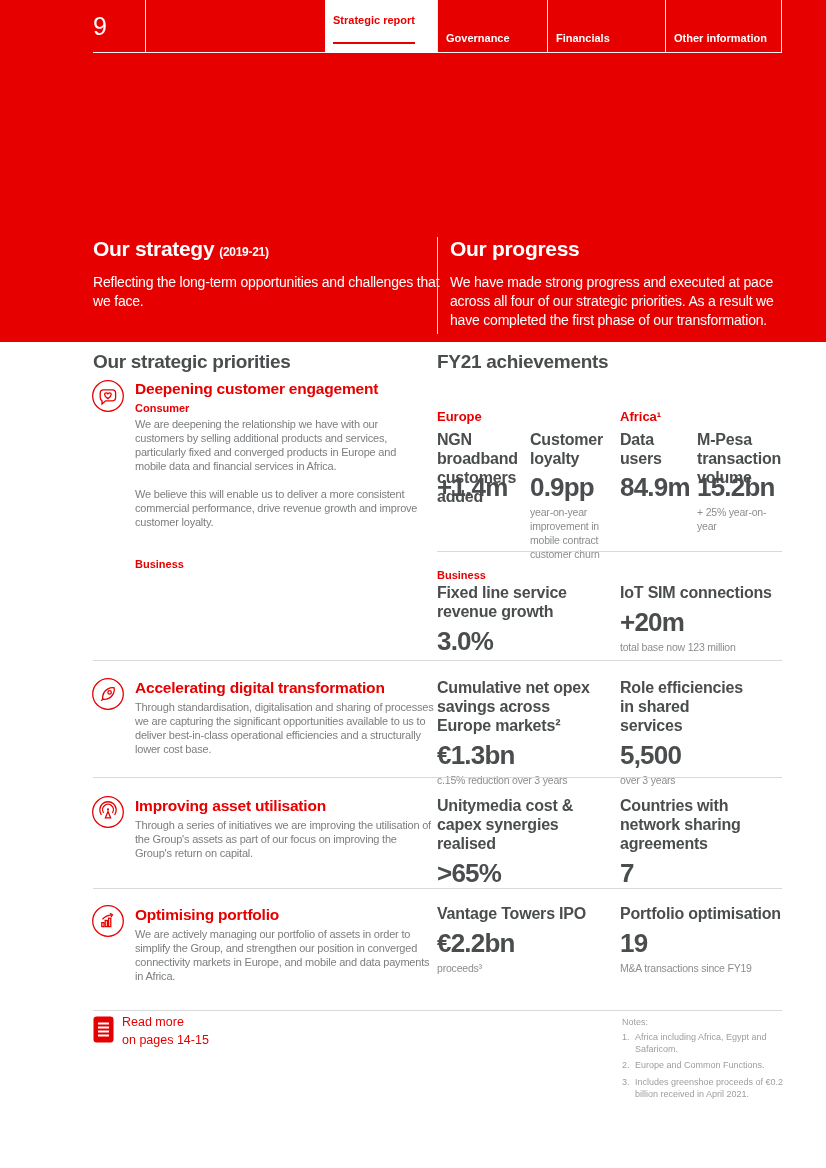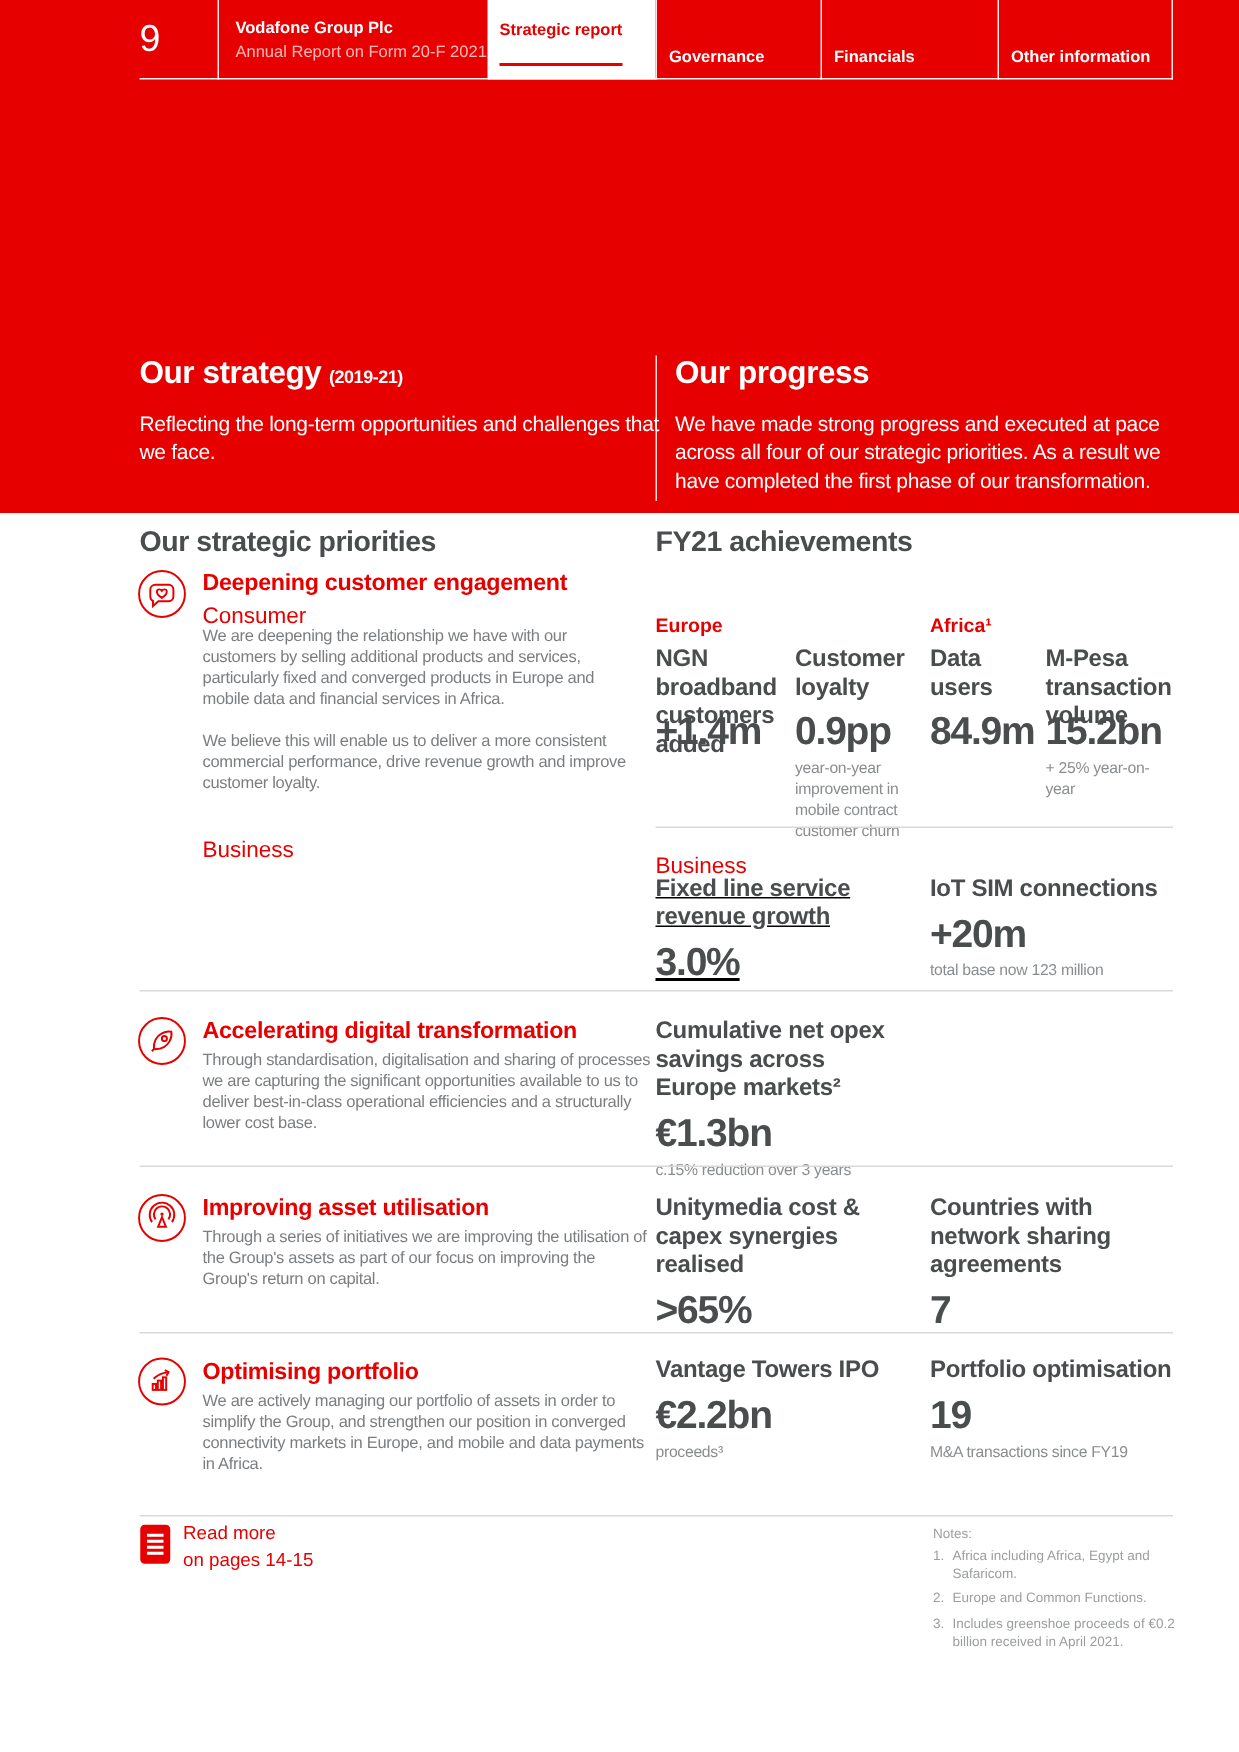--- a/index.html
+++ b/index.html
@@ -24,21 +24,21 @@
   .brand-sub{color:rgba(255,255,255,.72);margin-top:2px;}
   .tab{top:0;height:53px;display:flex;align-items:flex-end;padding:0 0 9px 8px;
        font-size:11px;font-weight:bold;color:#fff;border-left:1px solid rgba(255,255,255,.9);cursor:pointer;}
   .tab-active{background:#fff;color:var(--brand-red);border-left:none;}
   .tab-active .tab-label{border-bottom:2px solid var(--brand-red);padding-bottom:16px;}
   .banner-title{color:#fff;font-size:21px;font-weight:bold;letter-spacing:-0.3px;}
   .banner-period{font-size:12px;font-weight:bold;margin-left:5px;}
   .banner-body{color:#fff;font-size:14px;line-height:1.36;letter-spacing:-0.2px;}
   .col-heading{font-size:19px;font-weight:bold;color:var(--heading);letter-spacing:-0.3px;}
   .ptitle{font-size:15.5px;font-weight:bold;color:var(--brand-red);letter-spacing:-0.2px;}
-  .sublabel{font-size:15px;font-weight:normal;color:var(--brand-red);}
+  .sublabel{font-size:11px;font-weight:bold;color:var(--brand-red);}
   .para{font-size:11px;line-height:14px;color:var(--body-text);letter-spacing:-0.2px;}
   .region{font-size:13px;font-weight:bold;color:var(--brand-red);}
   .stat-label{font-size:16px;font-weight:bold;color:var(--heading);line-height:1.18;letter-spacing:-0.2px;}
   .g1 .stat-label{height:38px;}
   .stat-value{font-size:26px;font-weight:bold;color:var(--heading);letter-spacing:-0.8px;margin-top:3px;}
   .g2 .stat-value,.g3 .stat-value,.g4 .stat-value,.g5 .stat-value{margin-top:4px;}
   .stat-caption{font-size:10.5px;color:var(--caption);line-height:1.32;margin-top:3px;letter-spacing:-0.2px;}
   .hline-g{height:1px;background:var(--divider);}
   .picon{stroke:var(--brand-red);fill:none;stroke-width:1.3;}
   .readmore{font-size:12.5px;color:var(--brand-red);line-height:1.45;cursor:pointer;}
@@ -49,24 +49,20 @@
 </style>
 </head>
 <body>
 
 <div class="page">
 
   <div class="abs red-top"></div>
 
   <div class="abs page-num">9</div>
   <div class="abs vline-w" style="left:145px;top:0;height:53px;"></div>
-  <div class="abs brand">
-    <div class="brand-name">Vodafone Group Plc</div>
-    <div class="brand-sub">Annual Report on Form 20-F 2021</div>
-  </div>
 
   <div class="abs tab tab-active" style="left:325px;width:112px;">
     <span class="tab-label">Strategic report</span>
   </div>
   <div class="abs tab" style="left:547px;width:118px;">
     <span class="tab-label">Financials</span>
   </div>
   <div class="abs tab" style="left:437px;width:110px;">
     <span class="tab-label">Governance</span>
   </div>
@@ -118,21 +114,21 @@
   </div>
   <div class="abs g1" style="left:697px;top:431px;width:85px;">
     <div class="stat-label">M-Pesa transaction volume</div>
     <div class="stat-value">15.2bn</div>
     <div class="stat-caption">+ 25% year-on-year</div>
   </div>
 
   <div class="abs hline-g" style="left:437px;top:551px;width:345px;"></div>
   <div class="abs sublabel" style="left:437px;top:569px;">Business</div>
 
-  <div class="abs g2" style="left:437px;top:584px;width:185px;text-decoration:underline;">
+  <div class="abs g2" style="left:437px;top:584px;width:185px;">
     <div class="stat-label">Fixed line service revenue growth</div>
     <div class="stat-value">3.0%</div>
   </div>
   <div class="abs g2" style="left:620px;top:584px;width:160px;">
     <div class="stat-label">IoT SIM connections</div>
     <div class="stat-value">+20m</div>
     <div class="stat-caption">total base now 123 million</div>
   </div>
 
   <div class="abs hline-g" style="left:93px;top:660px;width:689px;"></div>
@@ -143,20 +139,25 @@
     <circle cx="18.6" cy="15.4" r="1.7"></circle>
     <path d="M10.2 23.8 L12.4 21.6"></path>
   </svg>
   <div class="abs ptitle" style="left:135px;top:679px;">Accelerating digital transformation</div>
   <div class="abs para" style="left:135px;top:700px;width:300px;">Through standardisation, digitalisation and sharing of processes we are capturing the significant opportunities available to us to deliver best-in-class operational efficiencies and a structurally lower cost base.</div>
 
   <div class="abs g3" style="left:437px;top:679px;width:165px;">
     <div class="stat-label">Cumulative net opex savings across Europe markets²</div>
     <div class="stat-value">€1.3bn</div>
     <div class="stat-caption">c.15% reduction over 3 years</div>
+  </div>
+  <div class="abs g3" style="left:620px;top:679px;width:135px;">
+    <div class="stat-label">Role efficiencies in shared services</div>
+    <div class="stat-value">5,500</div>
+    <div class="stat-caption">over 3 years</div>
   </div>
 
   <div class="abs hline-g" style="left:93px;top:777px;width:689px;"></div>
 
   <svg class="abs picon" style="left:91px;top:795px;" width="34" height="34" viewBox="0 0 34 34">
     <circle cx="17" cy="17" r="15.3"></circle>
     <path d="M10.4 19.8 A8.2 8.2 0 1 1 23.6 19.8"></path>
     <path d="M12.7 17.9 A5.4 5.4 0 1 1 21.3 17.9"></path>
     <circle cx="17" cy="14.4" r="1.1" fill="#e60000" stroke="none"></circle>
     <path d="M17 16.4 L14.4 22.8 H19.6 Z"></path>

